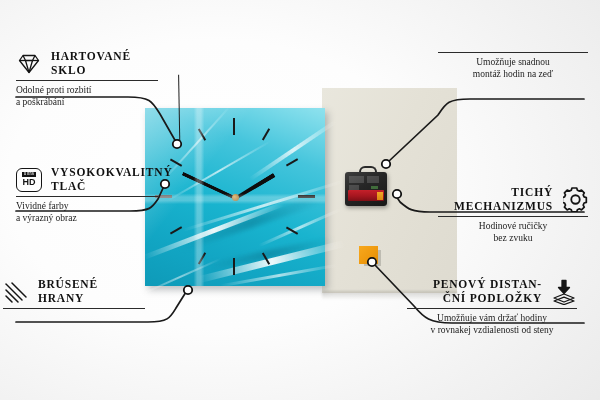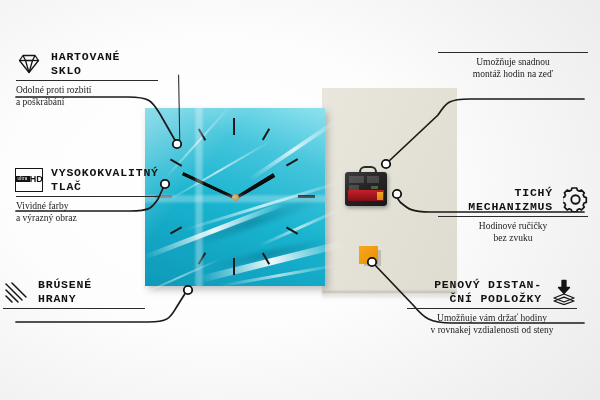--- a/index.html
+++ b/index.html
@@ -184,21 +184,21 @@
   
   .feature { position: absolute; }
   .feature .head {
     display: flex;
     align-items: center;
     gap: 9px;
     margin-bottom: 3px;
   }
   .feature.right .head { flex-direction: row-reverse; }
   .feature .title {
-    font-family: Liberation Mono, monospace;
+    font-family: Liberation Serif, serif;
     font-weight: bold;
     font-size: 11.5px;
     letter-spacing: .8px;
     line-height: 13.5px;
     color: #111;
     text-transform: uppercase;
   }
   .feature.left .title { text-align: left; }
   .feature.right .title { text-align: right; }
   .rule {
@@ -221,23 +221,23 @@
     align-items: center;
     justify-content: center;
     color: #141414;
   }
   .ico svg { display: block; }
 
   
   .hd-badge {
     width: 26px; height: 22px;
     border: 1.4px solid #141414;
-    border-radius: 0;
+    border-radius: 6px;
     display: flex;
-    flex-direction: row;
+    flex-direction: column;
     align-items: center;
     justify-content: center;
     line-height: 1;
   }
   .hd-badge .u {
     font-family: "Liberation Sans", sans-serif;
     font-size: 4.5px;
     letter-spacing: .3px;
     color: #fff;
     background: #141414;

